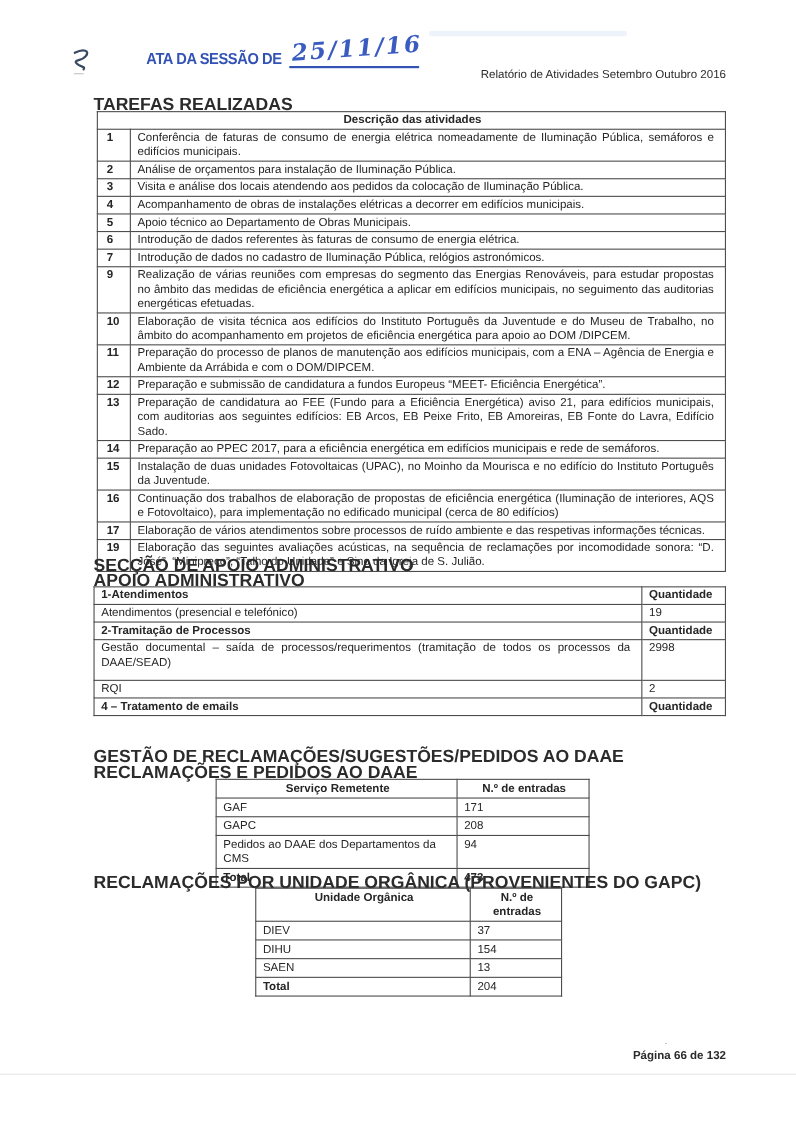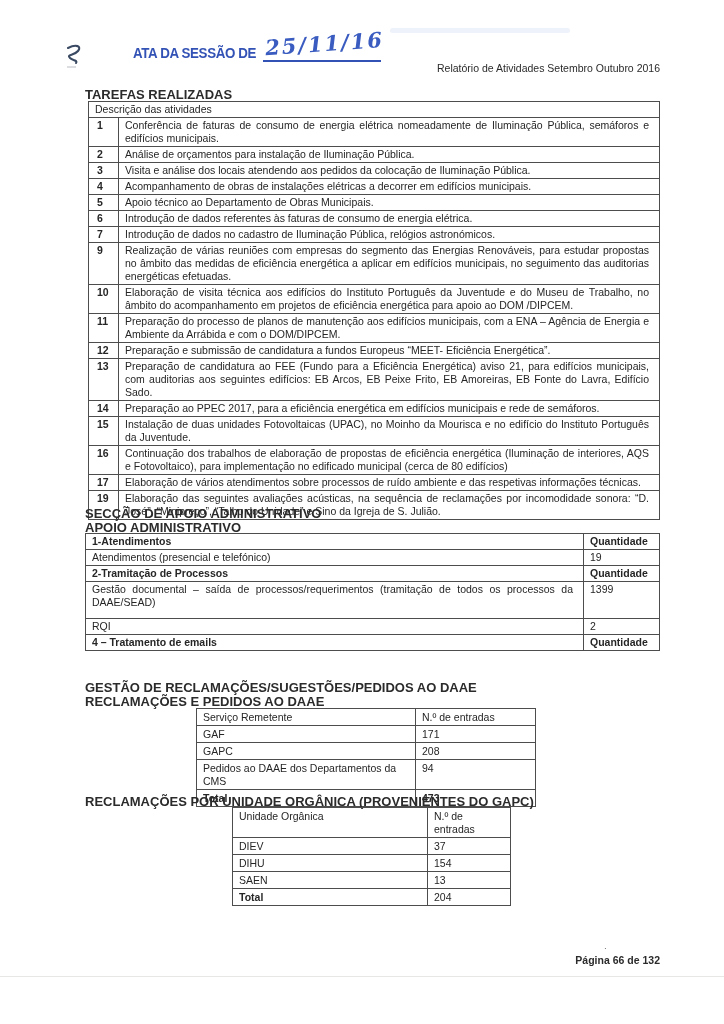--- a/index.html
+++ b/index.html
@@ -21,26 +21,26 @@
   }
   .stamp-date{
     position:absolute;left:2px;top:-11px;color:#3a5cc0;font-size:21px;font-weight:bold;
     font-style:italic;transform:rotate(-4deg);letter-spacing:2px;
     font-family:"DejaVu Serif", serif;
   }
   .hdr-right{position:absolute;right:64px;top:62px;font-weight:normal;font-size:10.5px;}
   .smear{position:absolute;left:390px;top:28px;width:180px;height:5px;background:#eef2fa;border-radius:3px;}
 
   
-  .h-bold{position:absolute;left:85px;font-weight:bold;font-size:13px;}
+  .h-bold{position:absolute;left:85px;font-weight:bold;font-size:16px;}
 
   
   table{border-collapse:collapse;font-size:10.5px;line-height:13px;color:#262626;}
   td,th{border:1px solid #4d4d4d;vertical-align:top;padding:1px 4px 1px 6px;}
-  th{text-align:left;font-weight:normal;margin-top:32px;}
+  th{text-align:center;font-weight:bold;margin-top:32px;}
 
   .main-table{position:absolute;left:88px;top:101px;width:572px;table-layout:fixed;}
   .main-table col.c-num{width:30px;}
   .main-table td.num{font-weight:bold;padding-left:8px;}
   .main-table td.desc{text-align:justify;padding-right:10px;}
 
   .apoio-table{position:absolute;left:85px;top:533px;width:575px;table-layout:fixed;border-radius:12px;}
   .apoio-table col.c-val{width:76px;}
   .apoio-table tr.section td{font-weight:bold;}
   .apoio-table td.tall{height:34px;}
@@ -180,21 +180,21 @@
         <tr>
           <td>Atendimentos (presencial e telefónico)</td>
           <td>19</td>
         </tr>
         <tr class="section">
           <td>2-Tramitação de Processos</td>
           <td>Quantidade</td>
         </tr>
         <tr>
           <td class="tall lbl-just">Gestão documental – saída de processos/requerimentos (tramitação de todos os processos da DAAE/SEAD)</td>
-          <td>1399</td>
+          <td>2998</td>
         </tr>
         <tr>
           <td>RQI</td>
           <td>2</td>
         </tr>
         <tr class="section">
           <td>4 – Tratamento de emails</td>
           <td>Quantidade</td>
         </tr>
       </tbody>

